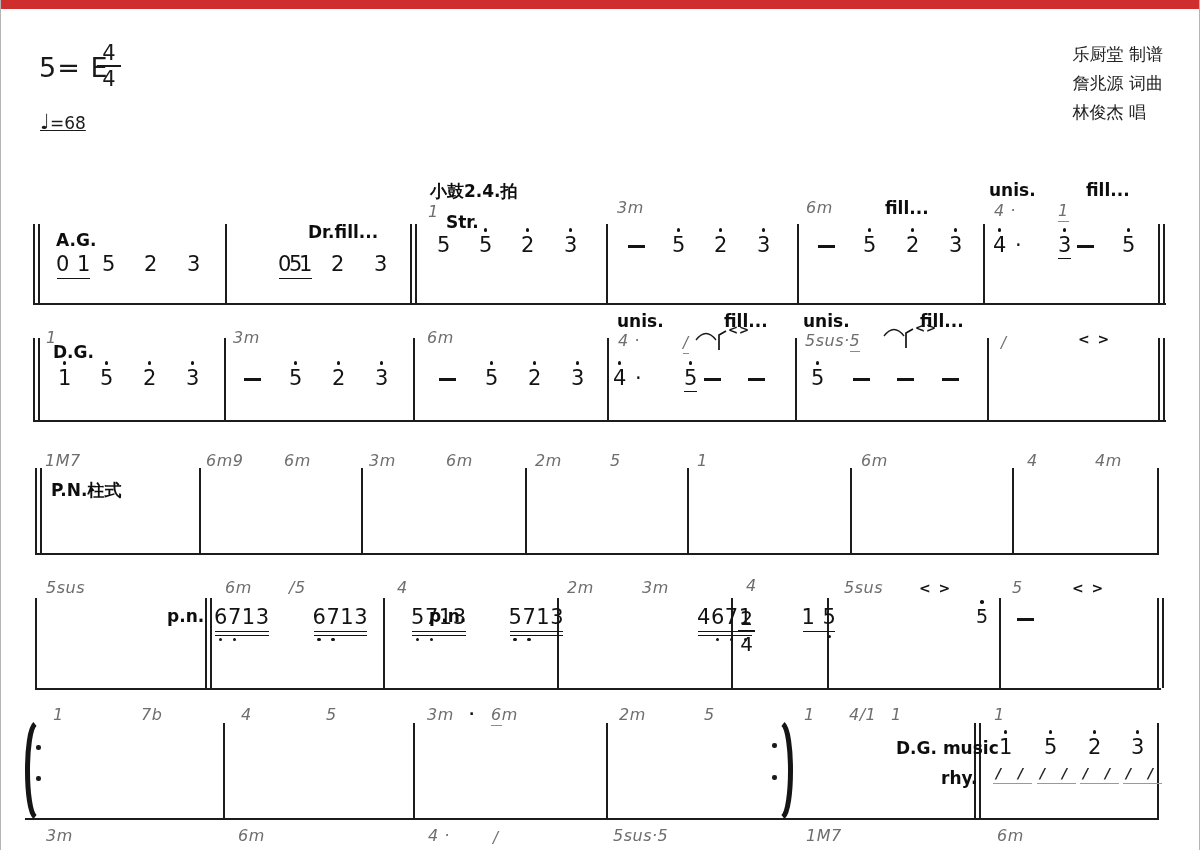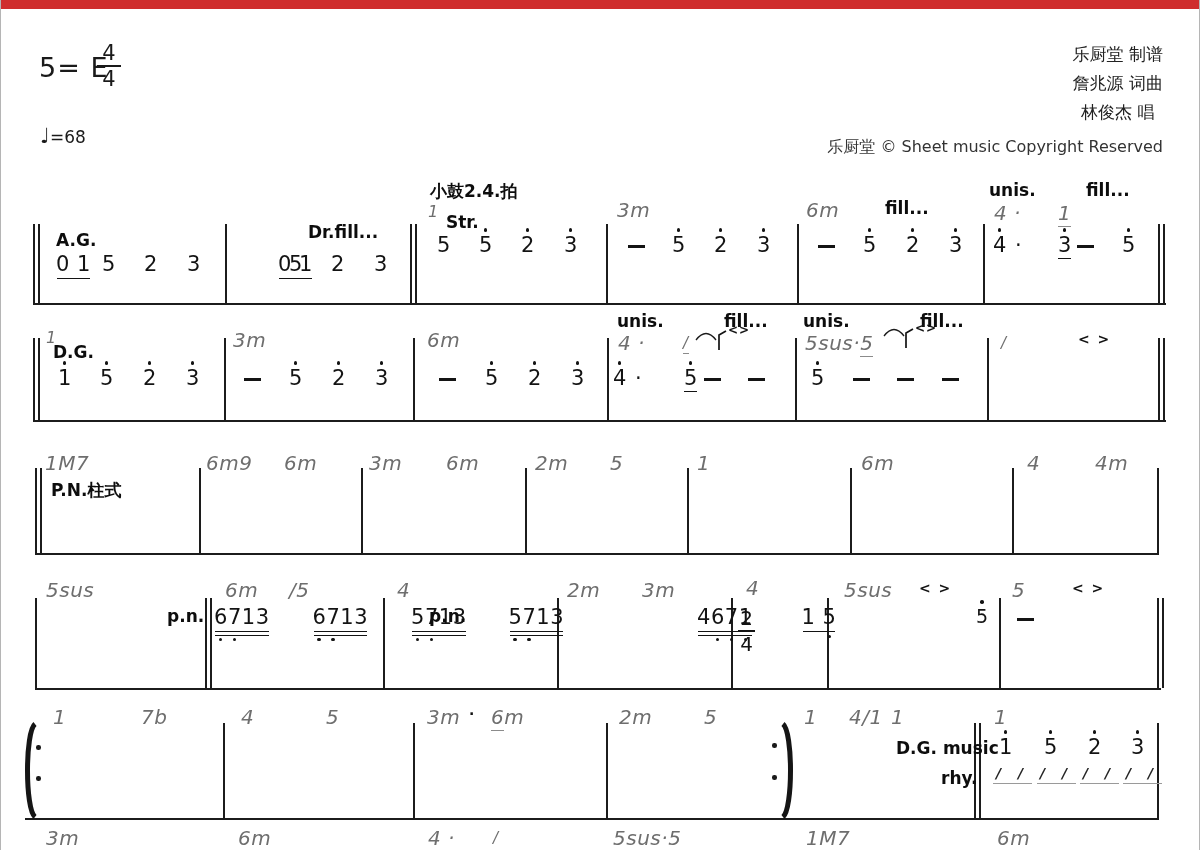--- a/index.html
+++ b/index.html
@@ -9,27 +9,27 @@
   .topbar{position:absolute;left:0;top:0;width:1200px;height:9px;}
   .abs{position:absolute;}
   
   .keyrow{font-size:27px;color:#1a1a1a;letter-spacing:1px;}
   .frac{text-align:center;font-size:21px;line-height:22px;color:#1a1a1a;}
   .frac .fbar{height:2px;background:#1a1a1a;width:24px;margin:1px auto;}
   .tempo{font-size:17px;color:#1a1a1a;}
   .tempo .glyph{font-size:21px;}
   .title{left:0;right:0;text-align:center;font-size:35px;font-weight:bold;color:#171717;letter-spacing:1px;}
   .subtitle{left:0;right:0;text-align:center;font-size:21px;color:#222;}
-  .credits{right:36px;text-align:center;font-size:17px;color:#222;line-height:29px;}
+  .credits{right:36px;text-align:left;font-size:17px;color:#222;line-height:29px;}
   .copyright{right:36px;text-align:right;font-size:16px;color:#333;}
   
   .sys{position:absolute;left:0;top:0;width:100%;height:100%;}
   .ground{height:1.7px;background:#1c1c1c;}
   .bar{width:1.7px;background:#1c1c1c;}
-  .chord{color:#6e6e6e;font-style:italic;font-size:20px;letter-spacing:.5px;white-space:pre;}
+  .chord{color:#6e6e6e;font-style:italic;font-size:16px;letter-spacing:.5px;white-space:pre;}
   .chordb{color:#131313;font-weight:bold;font-size:14px;letter-spacing:1.5px;white-space:pre;}
   .label{color:#0d0d0d;font-weight:bold;font-size:17px;white-space:pre;}
   .note{color:#131313;font-size:21px;white-space:pre;}
   .grp{letter-spacing:.5px;position:relative;display:inline-block;}
   .ch{position:relative;display:inline-block;}
   .dot-a{position:absolute;left:50%;top:-5px;width:3.5px;height:3.5px;margin-left:-2px;border-radius:50%;background:#131313;}
   .dot-b{position:absolute;left:50%;bottom:-9px;width:3.5px;height:3.5px;margin-left:-2px;border-radius:50%;background:#131313;}
   .g2 .dot-b{bottom:-12px;}
   .chu{border-bottom:1.7px solid #131313;padding-bottom:1px;}
   .chord .chu{border-color:#8b8b8b;}
@@ -51,29 +51,28 @@
   <div class="topbar" style="background: rgb(207, 46, 46);"></div>
 
   <div class="abs keyrow" style="left:38px;top:52px;">
     <span>5= E</span>
   </div>
   <div class="abs frac" style="left:96px;top:42px;">
     <div>4</div>
     <div class="fbar"></div>
     <div>4</div>
   </div>
-  <div class="abs tempo" style="left:39px;top:124px;">
+  <div class="abs tempo" style="left:39px;top:110px;text-decoration:underline;">
     <span class="glyph">♩</span><span>=68</span>
   </div>
   <div class="abs credits" style="top:40px;">
     <div>乐厨堂 制谱</div>
     <div>詹兆源 词曲</div>
     <div>林俊杰 唱</div>
   </div>
-  <div class="abs copyright" style="top:137px;">乐厨堂 © Sheet music Copyright Reserved</div>
 
   <div class="abs" style="left:0;top:0;width:1200px;height:850px;">
       <div class="sys"><div class="abs ground" style="left: 32px; top: 303px; width: 1133px;"></div><div class="abs bar" style="left: 32px; top: 224px; height: 79px;"></div><div class="abs bar" style="left: 37px; top: 224px; height: 79px;"></div><div class="abs bar" style="left: 224px; top: 224px; height: 79px;"></div><div class="abs bar" style="left: 409px; top: 224px; height: 79px;"></div><div class="abs bar" style="left: 414px; top: 224px; height: 79px;"></div><div class="abs bar" style="left: 605px; top: 224px; height: 79px;"></div><div class="abs bar" style="left: 796px; top: 224px; height: 79px;"></div><div class="abs bar" style="left: 982px; top: 224px; height: 79px;"></div><div class="abs bar" style="left: 1157px; top: 224px; height: 79px;"></div><div class="abs bar" style="left: 1162px; top: 224px; height: 79px;"></div><span class="abs label" style="left: 55px; top: 230px;">A.G.</span><span class="abs note grp g1" style="font-size: 21px; left: 55px; top: 252px;"><span class="ch">0</span><span class="ch"> </span><span class="ch">1</span></span><span class="abs note" style="left: 101px; top: 252px;"><span class="ch">5</span></span><span class="abs note" style="left: 143px; top: 252px;"><span class="ch">2</span></span><span class="abs note" style="left: 186px; top: 252px;"><span class="ch">3</span></span><span class="abs label" style="left: 307px; top: 222px;">Dr.fill...</span><span class="abs note grp g1" style="font-size: 21px; left: 242px; top: 252px;"><span class="ch">0</span><span class="ch"> </span><span class="ch">1</span></span><span class="abs note" style="left: 288px; top: 252px;"><span class="ch">5</span></span><span class="abs note" style="left: 330px; top: 252px;"><span class="ch">2</span></span><span class="abs note" style="left: 373px; top: 252px;"><span class="ch">3</span></span><span class="abs label" style="left: 429px; top: 180px;">小鼓2.4.拍</span><span class="abs chord" style="font-size: 16px; left: 427px; top: 202px;"><span class="ch">1</span></span><span class="abs label" style="left: 445px; top: 212px;">Str.</span><span class="abs note" style="left: 436px; top: 233px;"><span class="ch">5</span></span><span class="abs note" style="left: 478px; top: 233px;"><span class="ch">5<div class="dot-a"></div></span></span><span class="abs note" style="left: 520px; top: 233px;"><span class="ch">2<div class="dot-a"></div></span></span><span class="abs note" style="left: 563px; top: 233px;"><span class="ch">3<div class="dot-a"></div></span></span><span class="abs chord" style="left: 616px; top: 198px;"><span class="ch">3</span><span class="ch">m</span></span><div class="abs ndash" style="left: 627px; top: 245px;"></div><span class="abs note" style="left: 671px; top: 233px;"><span class="ch">5<div class="dot-a"></div></span></span><span class="abs note" style="left: 713px; top: 233px;"><span class="ch">2<div class="dot-a"></div></span></span><span class="abs note" style="left: 756px; top: 233px;"><span class="ch">3<div class="dot-a"></div></span></span><span class="abs chord" style="left: 805px; top: 198px;"><span class="ch">6</span><span class="ch">m</span></span><span class="abs label" style="left: 884px; top: 198px;">fill...</span><div class="abs ndash" style="left: 817px; top: 245px;"></div><span class="abs note" style="left: 862px; top: 233px;"><span class="ch">5<div class="dot-a"></div></span></span><span class="abs note" style="left: 905px; top: 233px;"><span class="ch">2<div class="dot-a"></div></span></span><span class="abs note" style="left: 948px; top: 233px;"><span class="ch">3<div class="dot-a"></div></span></span><span class="abs label" style="left: 988px; top: 180px;">unis.</span><span class="abs label" style="left: 1085px; top: 180px;">fill...</span><span class="abs chord" style="left: 993px; top: 201px;"><span class="ch">4</span><span class="ch"> </span><span class="ch">·</span></span><span class="abs chord" style="left: 1057px; top: 201px;"><span class="ch chu">1</span></span><span class="abs note" style="left: 992px; top: 233px;"><span class="ch">4<div class="dot-a"></div></span></span><span class="abs note" style="left: 1014px; top: 233px;"><span class="ch">·</span></span><span class="abs note" style="left: 1057px; top: 233px;"><span class="ch chu">3<div class="dot-a"></div></span></span><div class="abs ndash" style="left: 1076px; top: 245px;"></div><span class="abs note" style="left: 1121px; top: 233px;"><span class="ch">5<div class="dot-a"></div></span></span></div>
       <div class="sys">
         <div class="abs ground" style="left: 32px; top: 420px; width: 1133px;"></div>
         <div class="abs bar" style="left: 32px; top: 338px; height: 82px;"></div>
         <div class="abs bar" style="left: 37px; top: 338px; height: 82px;"></div>
         <div class="abs bar" style="left: 223px; top: 338px; height: 82px;"></div>
         <div class="abs bar" style="left: 412px; top: 338px; height: 82px;"></div>
         <div class="abs bar" style="left: 606px; top: 338px; height: 82px;"></div>

